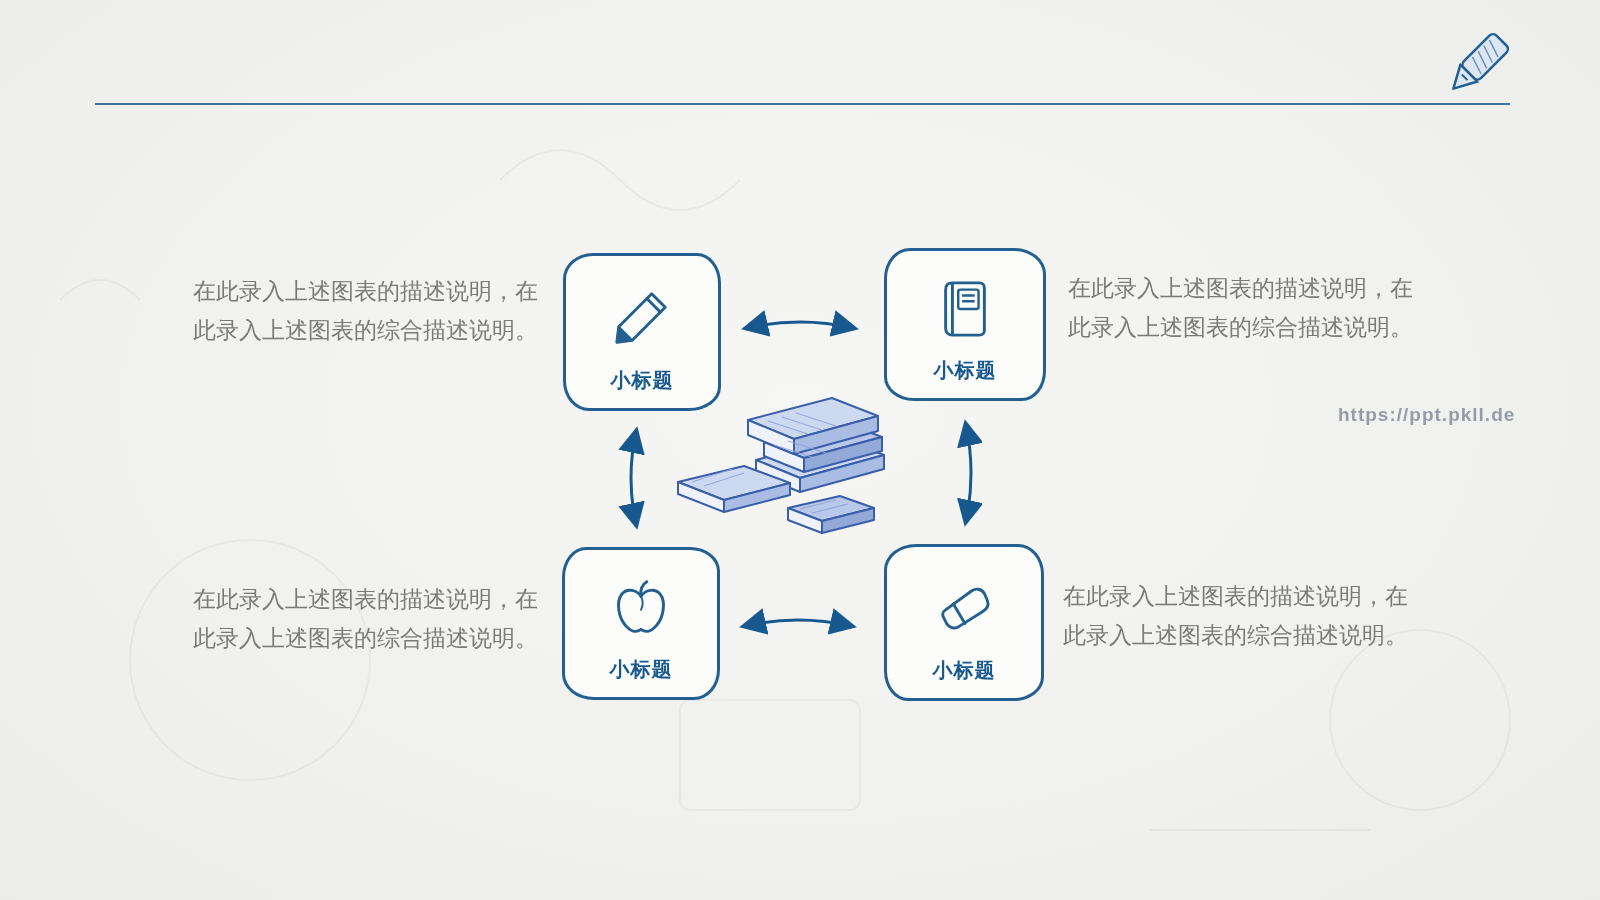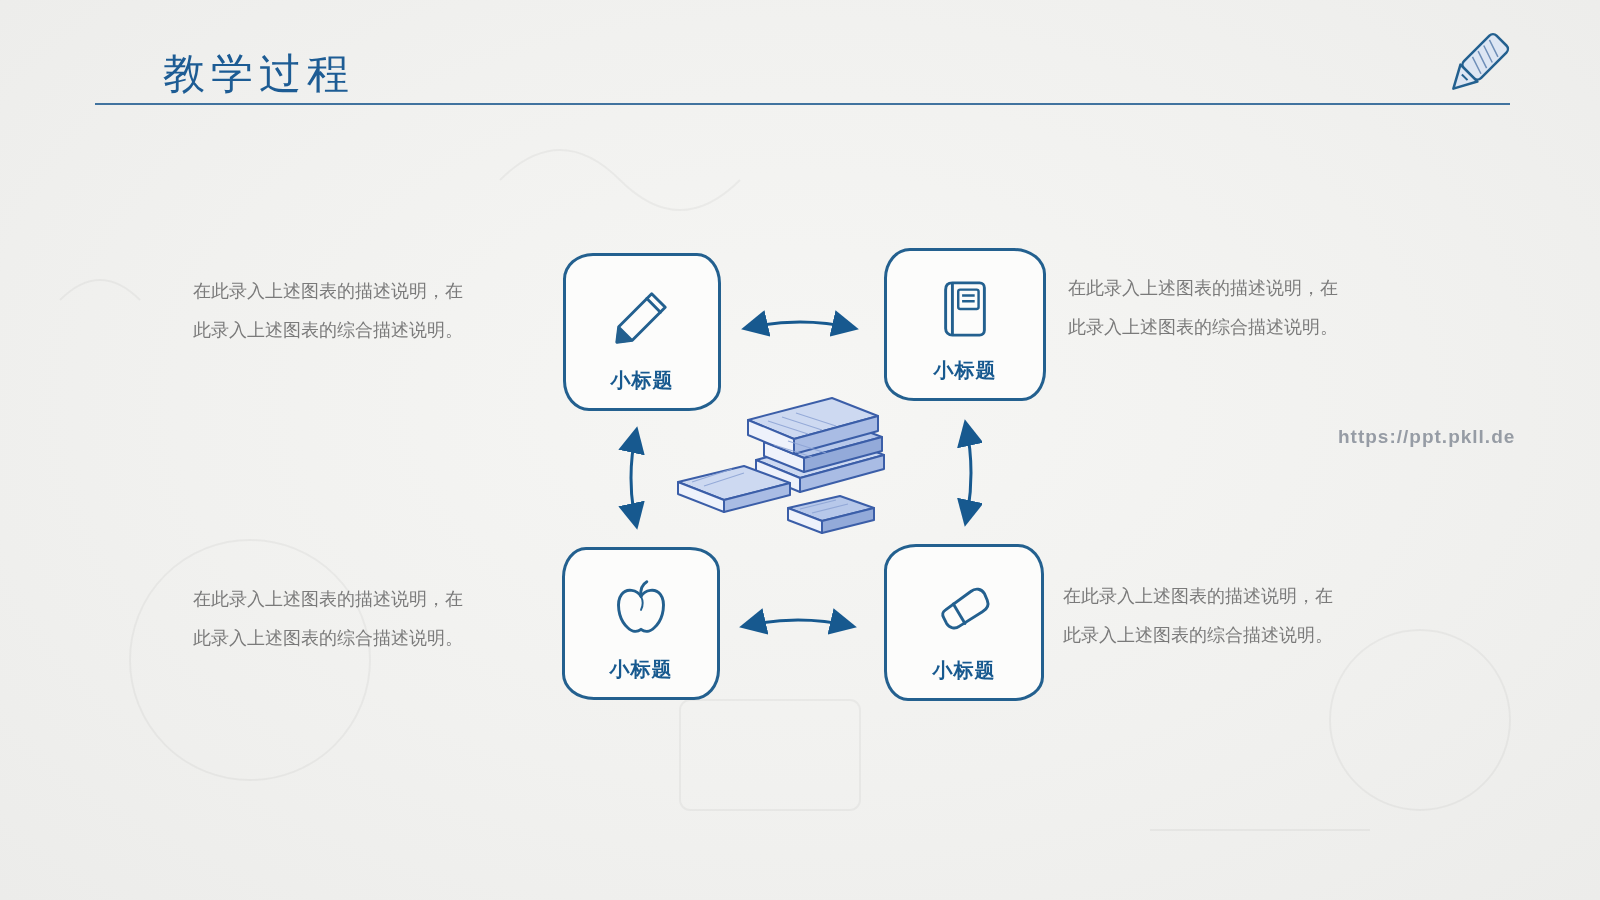--- a/index.html
+++ b/index.html
@@ -14,21 +14,21 @@
   
   .title{position:absolute;margin:0;font-size:42px;font-weight:500;color:#1d5c94;letter-spacing:6px;}
   .title-left{left:163px;top:46px;}
   .title-right{left:1168px;top:46px;}
   .rule{position:absolute;left:95px;top:103px;width:1415px;height:2px;background:#41739f;}
   .crayon{position:absolute;left:1436px;top:30px;width:80px;height:80px;}
 
   
   .desc{
     position:absolute;margin:0;width:420px;
-    font-size:18px;line-height:39px;color:#7a7a7a;
+    font-size:23px;line-height:39px;color:#7a7a7a;
     white-space:pre-line;
   }
   .d-tl{left:193px;top:272px;}
   .d-tr{left:1068px;top:269px;}
   .d-bl{left:193px;top:580px;}
   .d-br{left:1063px;top:577px;}
 
   
   .card{
     position:absolute;box-sizing:border-box;
@@ -48,40 +48,39 @@
   .a-top{left:735px;top:308px;}
   .a-bottom{left:733px;top:606px;}
   .a-left{left:618px;top:422px;}
   .a-right{left:950px;top:415px;}
 
   
   .books{position:absolute;left:672px;top:390px;width:230px;height:165px;}
 
   
   .watermark{
-    position:absolute;left:1338px;top:426px;
+    position:absolute;left:1338px;top:404px;
     font-size:19px;font-weight:bold;color:#8d939d;letter-spacing:1px;opacity:.9;
   }
 </style>
 </head>
 <body>
 
 <div class="slide">
 
   <svg class="doodles" viewBox="0 0 1600 900">
     <g fill="none" stroke="#444" stroke-width="2">
       <circle cx="250" cy="660" r="120"></circle>
       <circle cx="1420" cy="720" r="90"></circle>
       <path d="M500 180 q60 -60 120 0 q60 60 120 0"></path>
       <path d="M1150 830 h220 M60 300 q40 -40 80 0"></path>
       <rect x="680" y="700" width="180" height="110" rx="10"></rect>
     </g>
   </svg>
 
-  <h1 class="title title-left">教学过程</h1>
 
   <div class="crayon">
     <svg viewBox="0 0 80 80">
       <g transform="rotate(45 40 36)">
         <g fill="#dde6f3" stroke="#23608f" stroke-width="2.5" stroke-linejoin="round">
           <rect x="28" y="0" width="24" height="46" rx="5"></rect>
           <path d="M28 46 L52 46 L40 68 Z"></path>
         </g>
         <g stroke="#6f8fb8" stroke-width="1.5">
           <path d="M31 8 L49 14 M31 16 L49 22 M31 24 L49 30 M31 32 L49 38"></path>

